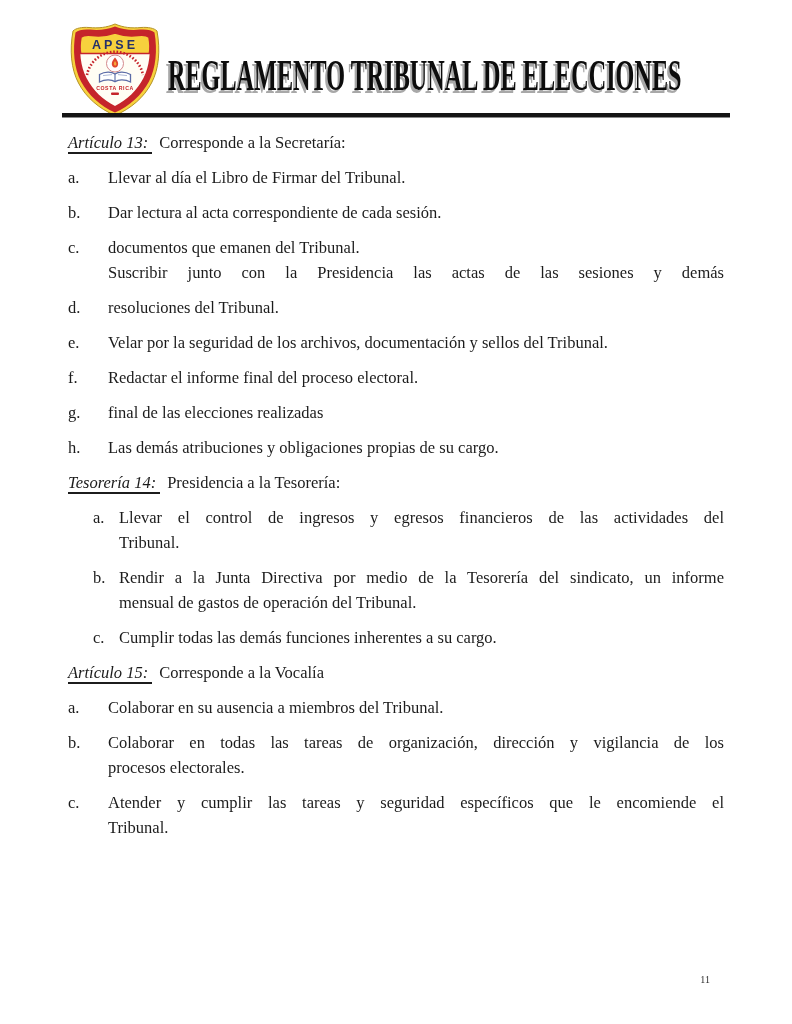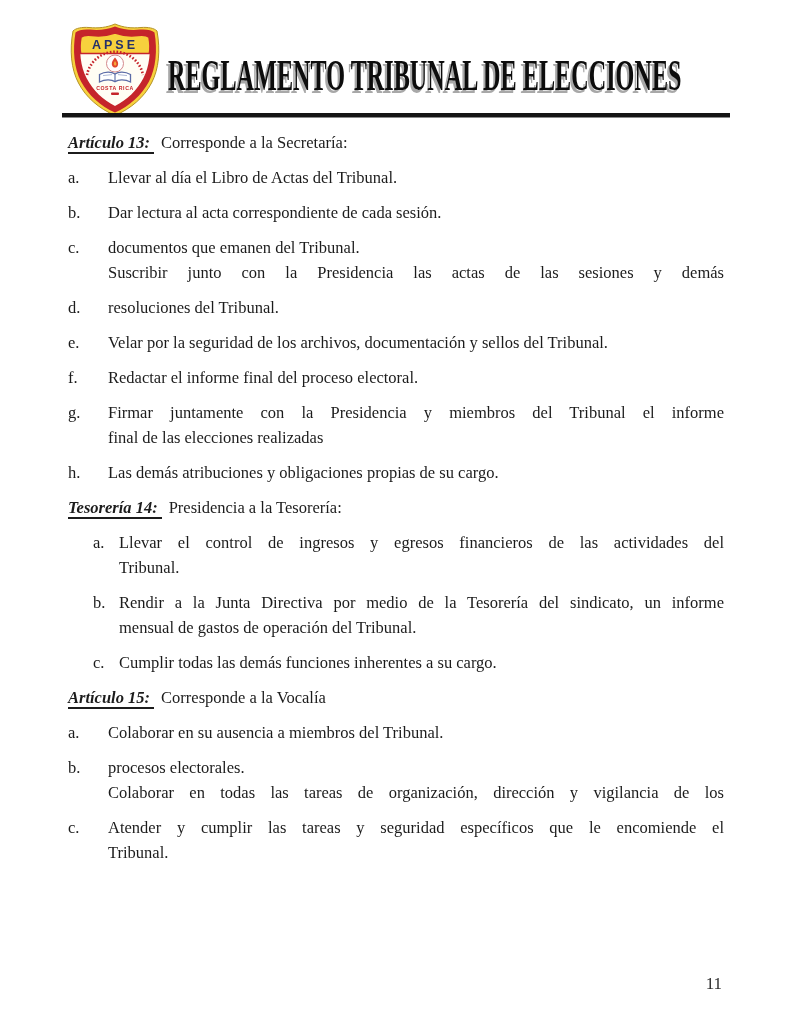--- a/index.html
+++ b/index.html
@@ -42,21 +42,21 @@
 
   
   .content {
     position: absolute; left: 68px; right: 68px; top: 118px;
     font-size: 16.5px;
     line-height: 25px;
   }
   .article { margin: 0; }
   .article-heading { margin: 0 0 10px 0; }
   .article-label {
-    font-weight: bold;
+    font-weight: normal;
     font-style: italic;
     border-bottom: 2px solid #1c1c1c;
     padding-right: 4px;
     padding-bottom: 0px;
   }
   .article-intro { margin-left: 7px; }
 
   .items { list-style: none; margin: 0; padding: 0; }
   .item {
     position: relative;
@@ -66,22 +66,22 @@
   .item .marker { position: absolute; left: 0; top: 0; }
   
   .items.inner .item { margin-left: 25px; padding-left: 26px; }
 
   .line { white-space: nowrap; overflow: hidden; }
   .line.stretch { text-align: justify; text-align-last: justify; }
 
   
   .page-number {
     position: absolute;
-    right: 70px; top: 962px;
-    font-size: 17px;
+    right: 82px; top: 962px;
+    font-size: 10px;
     color: #2e2e2e;
   }
 
   
   .logo svg { width: 100%; height: 100%; display: block; }
 </style>
 </head>
 <body>
 
 <div class="page">
@@ -139,21 +139,21 @@
 
   <div class="content">
 
     <section class="article">
       <p class="article-heading">
         <span class="article-label">Artículo 13:</span><span class="article-intro">Corresponde a la Secretaría:</span>
       </p>
       <ol class="items">
         <li class="item">
           <span class="marker">a.</span>
-          <div class="line">Llevar al día el Libro de Actas del Tribunal.</div>
+          <div class="line">Llevar al día el Libro de Firmar del Tribunal.</div>
         </li>
         <li class="item">
           <span class="marker">b.</span>
           <div class="line">Dar lectura al acta correspondiente de cada sesión.</div>
         </li>
         <li class="item">
           <span class="marker">c.</span>
           <div class="line">documentos que emanen del Tribunal.</div>
           <div class="line stretch">Suscribir junto con la Presidencia las actas de las sesiones y demás</div>
         </li>
@@ -164,21 +164,20 @@
         <li class="item">
           <span class="marker">e.</span>
           <div class="line">Velar por la seguridad de los archivos, documentación y sellos del Tribunal.</div>
         </li>
         <li class="item">
           <span class="marker">f.</span>
           <div class="line">Redactar el informe final del proceso electoral.</div>
         </li>
         <li class="item">
           <span class="marker">g.</span>
-          <div class="line stretch">Firmar juntamente con la Presidencia y miembros del Tribunal el informe</div>
           <div class="line">final de las elecciones realizadas</div>
         </li>
         <li class="item">
           <span class="marker">h.</span>
           <div class="line">Las demás atribuciones y obligaciones propias de su cargo.</div>
         </li>
       </ol>
     </section>
 
     <section class="article">
@@ -207,22 +206,22 @@
       <p class="article-heading">
         <span class="article-label">Artículo 15:</span><span class="article-intro">Corresponde a la Vocalía</span>
       </p>
       <ol class="items">
         <li class="item">
           <span class="marker">a.</span>
           <div class="line">Colaborar en su ausencia a miembros del Tribunal.</div>
         </li>
         <li class="item">
           <span class="marker">b.</span>
+          <div class="line stretch">Colaborar en todas las tareas de organización, dirección y vigilancia de los</div>
           <div class="line">procesos electorales.</div>
-          <div class="line stretch">Colaborar en todas las tareas de organización, dirección y vigilancia de los</div>
         </li>
         <li class="item">
           <span class="marker">c.</span>
           <div class="line stretch">Atender y cumplir las tareas y seguridad específicos que le encomiende el</div>
           <div class="line">Tribunal.</div>
         </li>
       </ol>
     </section>
 
   </div>

